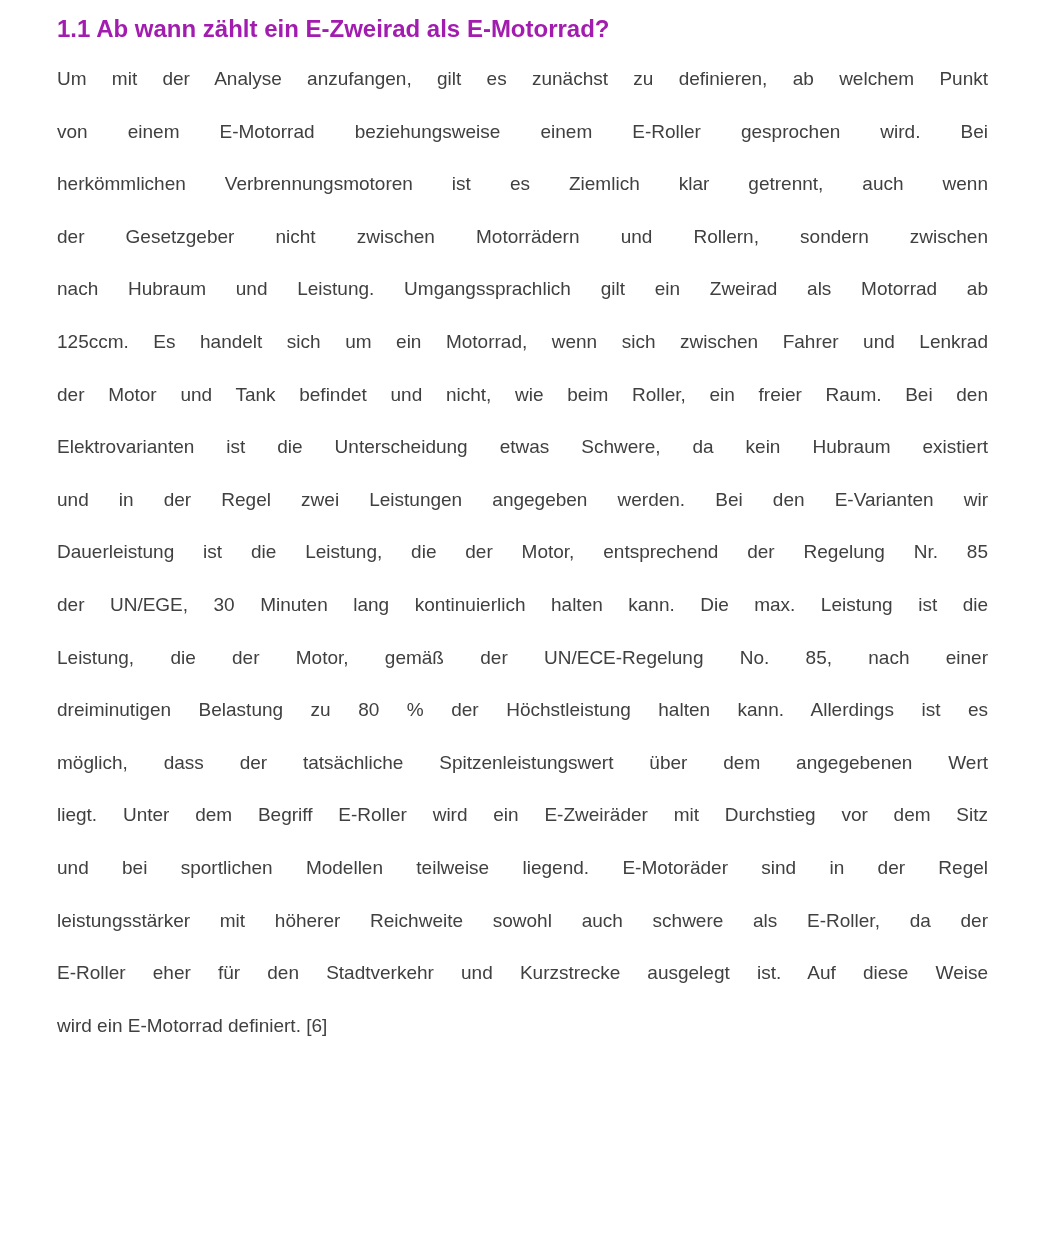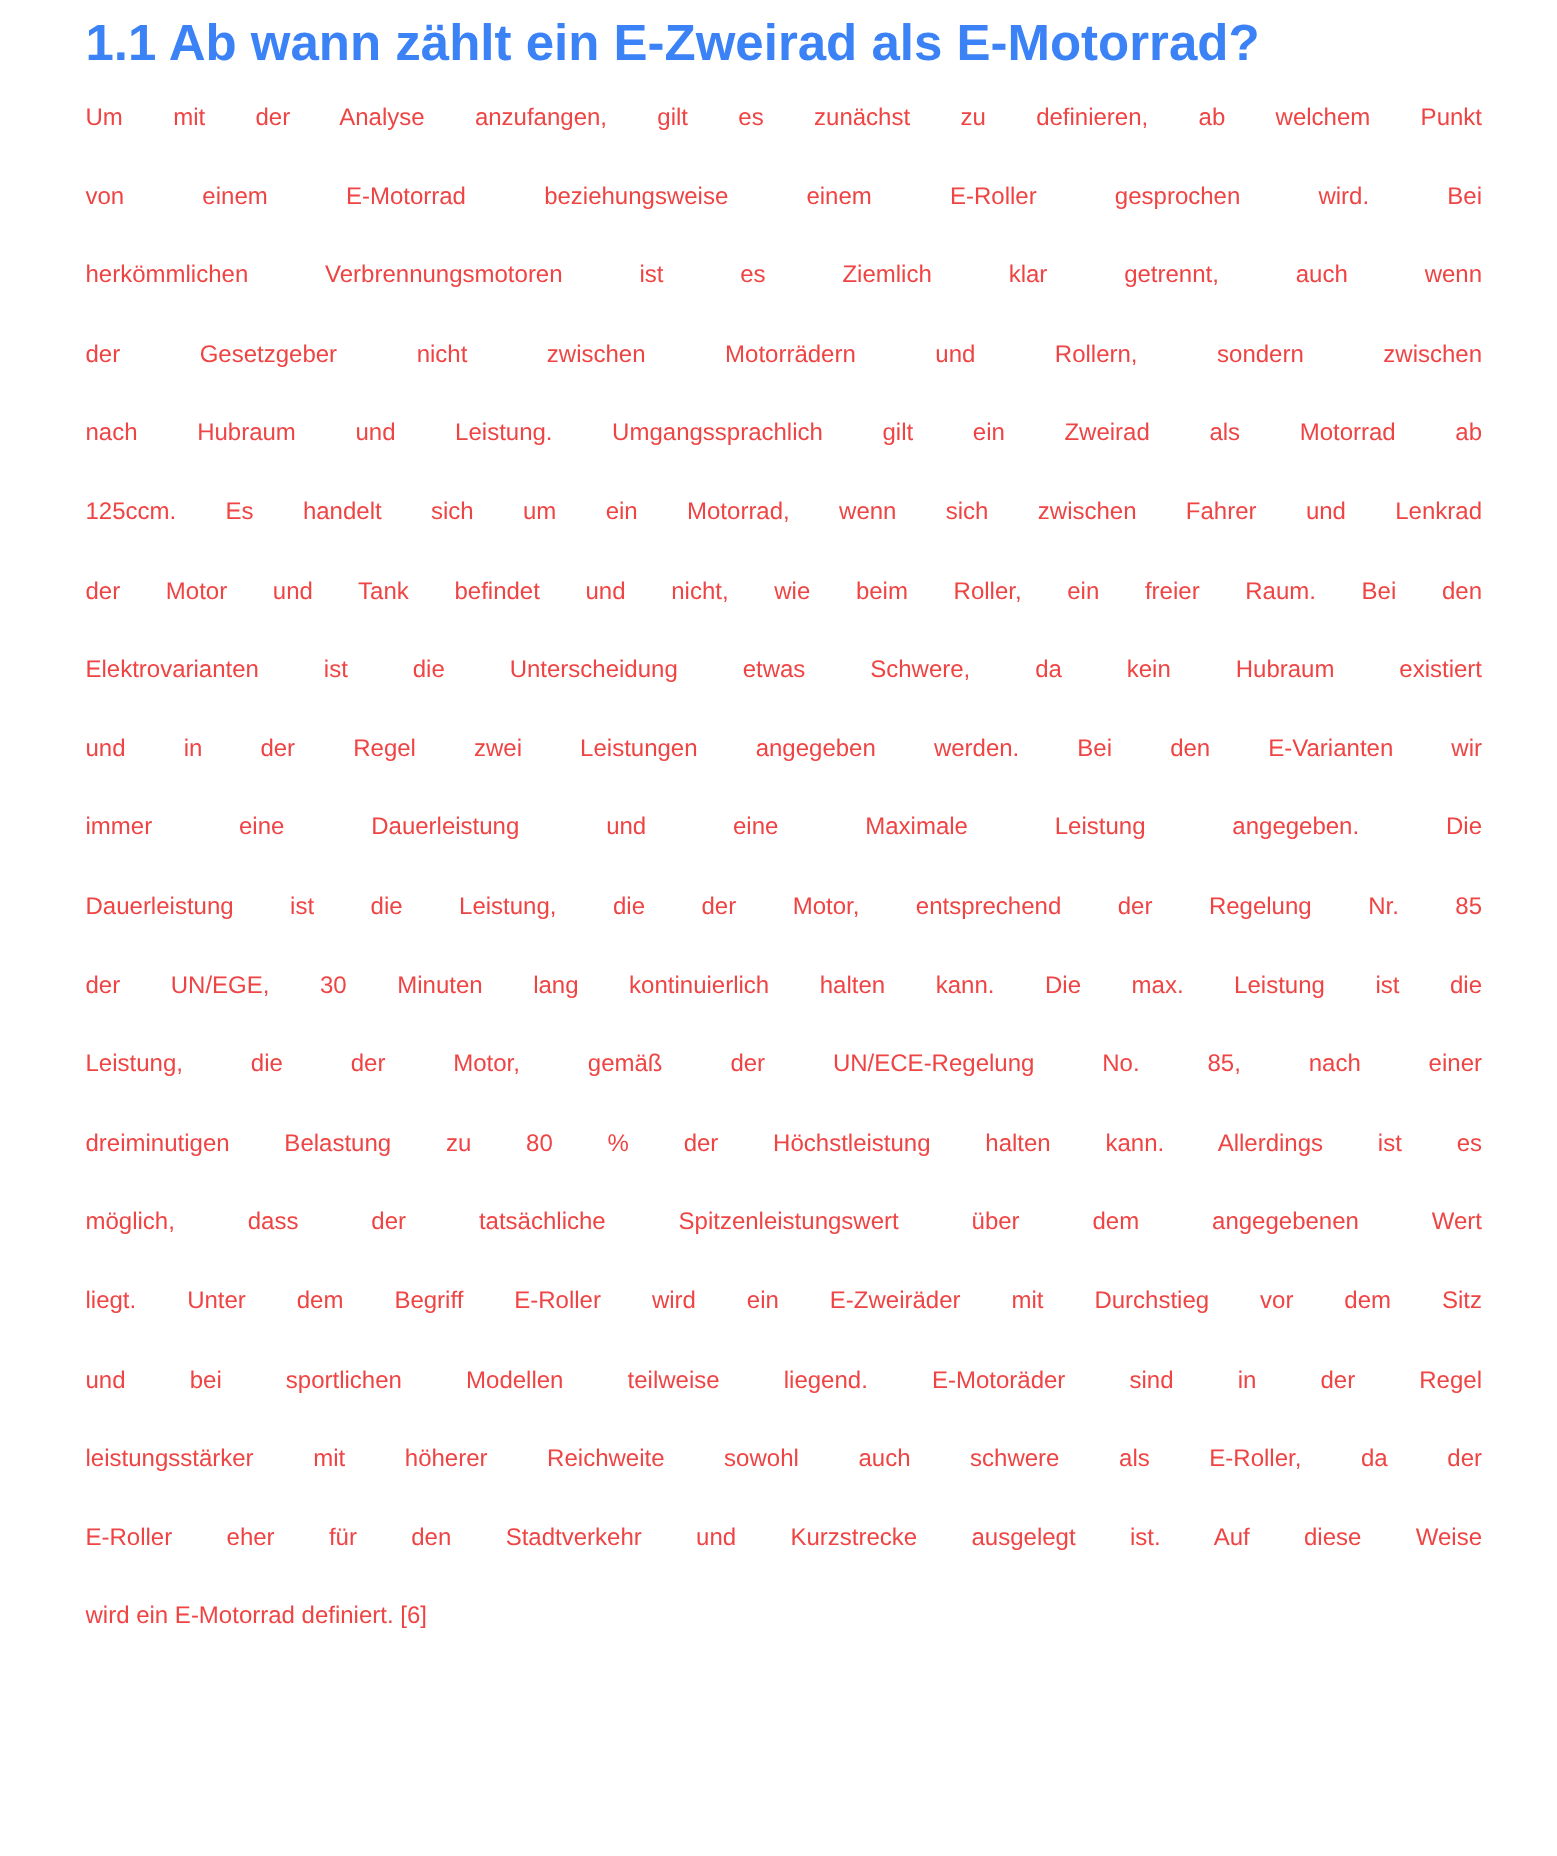--- a/index.html
+++ b/index.html
@@ -16,38 +16,38 @@
   }
   .page {
     position: absolute;
     top: 0;
     left: 57px;
     width: 931px;
   }
   .heading {
     margin: 10px 0 0 0;
     padding: 0;
-    font-size: 34px;
+    font-size: 24px;
     font-weight: 700;
     line-height: 38px;
     letter-spacing: 0px;
-    color: #3b82f6;
+    color: #a21caf;
     white-space: nowrap;
   }
   .para {
     margin-top: 5px;
   }
   .para .line {
     height: 52.6px;
     line-height: 52.6px;
-    font-size: 16px;
+    font-size: 19px;
     text-align: justify;
     text-align-last: justify;
     overflow: hidden;
-    color: #ef4444;
+    color: #404040;
   }
   .para .line.last {
     text-align: right;
     text-align-last: left;
   }
 </style>
 </head>
 <body>
 
 <div class="page">
@@ -55,21 +55,20 @@
   <div class="para">
       <div class="line">Um mit der Analyse anzufangen, gilt es zunächst zu definieren, ab welchem Punkt</div>
       <div class="line">von einem E-Motorrad beziehungsweise einem E-Roller gesprochen wird. Bei</div>
       <div class="line">herkömmlichen Verbrennungsmotoren ist es Ziemlich klar getrennt, auch wenn</div>
       <div class="line">der Gesetzgeber nicht zwischen Motorrädern und Rollern, sondern zwischen</div>
       <div class="line">nach Hubraum und Leistung. Umgangssprachlich gilt ein Zweirad als Motorrad ab</div>
       <div class="line">125ccm. Es handelt sich um ein Motorrad, wenn sich zwischen Fahrer und Lenkrad</div>
       <div class="line">der Motor und Tank befindet und nicht, wie beim Roller, ein freier Raum. Bei den</div>
       <div class="line">Elektrovarianten ist die Unterscheidung etwas Schwere, da kein Hubraum existiert</div>
       <div class="line">und in der Regel zwei Leistungen angegeben werden. Bei den E-Varianten wir</div>
-      <div class="line">immer eine Dauerleistung und eine Maximale Leistung angegeben. Die</div>
       <div class="line">Dauerleistung ist die Leistung, die der Motor, entsprechend der Regelung Nr. 85</div>
       <div class="line">der UN/EGE, 30 Minuten lang kontinuierlich halten kann. Die max. Leistung ist die</div>
       <div class="line">Leistung, die der Motor, gemäß der UN/ECE-Regelung No. 85, nach einer</div>
       <div class="line">dreiminutigen Belastung zu 80 % der Höchstleistung halten kann. Allerdings ist es</div>
       <div class="line">möglich, dass der tatsächliche Spitzenleistungswert über dem angegebenen Wert</div>
       <div class="line">liegt. Unter dem Begriff E-Roller wird ein E-Zweiräder mit Durchstieg vor dem Sitz</div>
       <div class="line">und bei sportlichen Modellen teilweise liegend. E-Motoräder sind in der Regel</div>
       <div class="line">leistungsstärker mit höherer Reichweite sowohl auch schwere als E-Roller, da der</div>
       <div class="line">E-Roller eher für den Stadtverkehr und Kurzstrecke ausgelegt ist. Auf diese Weise</div>
       <div class="line last">wird ein E-Motorrad definiert. [6]</div>

